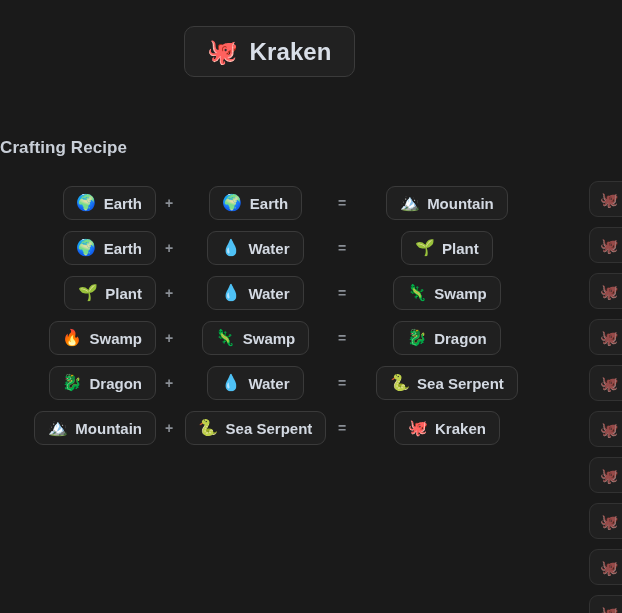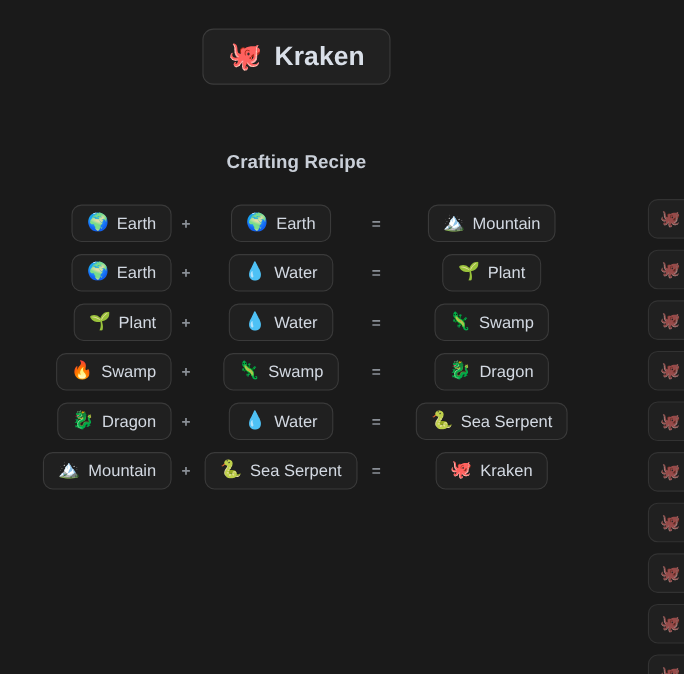--- a/index.html
+++ b/index.html
@@ -54,21 +54,20 @@
     letter-spacing: 0.1px;
     line-height: 1;
   }
 
   
   .section-heading {
     position: absolute;
     left: 0;
     top: 138px;
     width: 539px;
-    text-align: center;
     font-size: 17px;
     font-weight: bold;
     color: #c9cfd8;
     letter-spacing: 0.1px;
   }
 
   
   .recipes {
     position: absolute;
     left: 0;
@@ -105,21 +104,21 @@
     box-sizing: border-box;
     white-space: nowrap;
   }
   .chip .emoji {
     font-size: 16px;
     line-height: 1;
     display: inline-block;
   }
   .chip .label {
     font-size: 15px;
-    font-weight: normal;
+    font-weight: bold;
     color: #d3d9e2;
     line-height: 1;
     text-align: right;
   }
 
   
   .rail {
     position: absolute;
     left: 589px;
     top: 181px;

